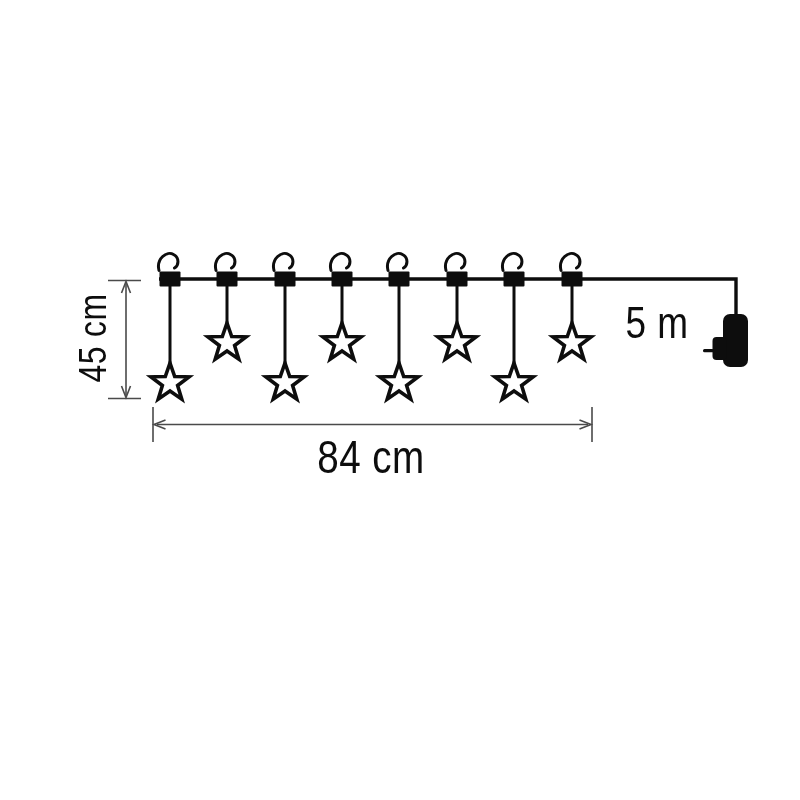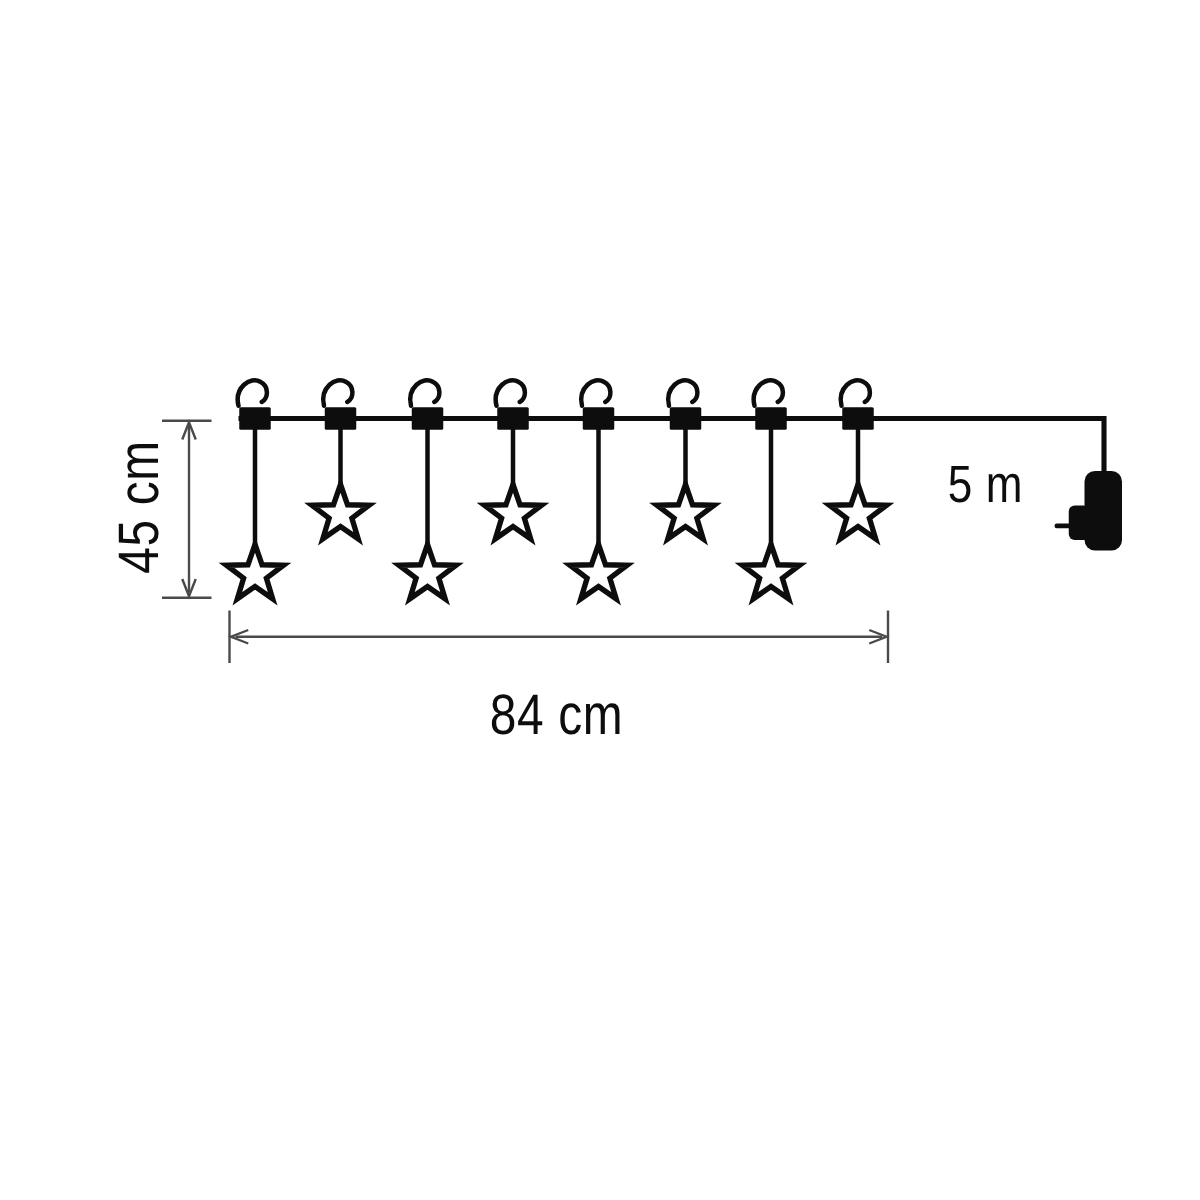--- a/index.html
+++ b/index.html
@@ -26,27 +26,27 @@
     white-space:nowrap;
     line-height:1;
   }
   .label .cond{display:inline-block;transform:scaleX(0.84);transform-origin:center;letter-spacing:0.5px;}
   #height-label{
     left:93px;top:338px;
     font-size:38px;
     transform:translate(-50%,-50%) rotate(-90deg);
   }
   #width-label{
-    left:371px;top:477px;
-    font-size:38px;
+    left:371px;top:457px;
+    font-size:46px;
     transform:translate(-50%,-50%);
   }
   #cable-label{
     left:657px;top:323px;
-    font-size:35px;
+    font-size:44px;
     transform:translate(-50%,-50%);
   }
 </style>
 </head>
 <body>
 
 <div id="canvas">
 
   <svg id="drawing" width="800" height="800" viewBox="0 0 800 800" xmlns="http://www.w3.org/2000/svg">
     <defs>

